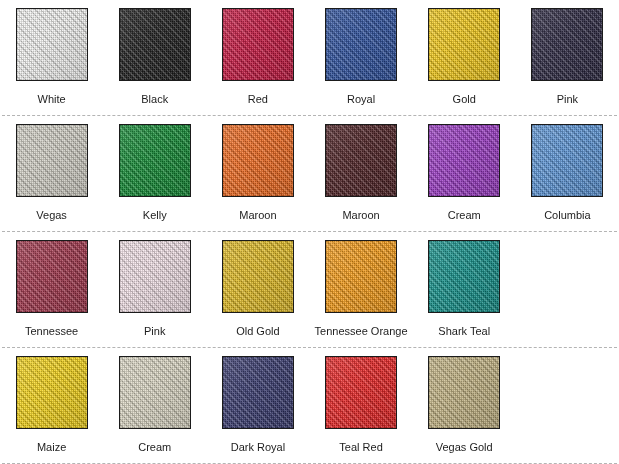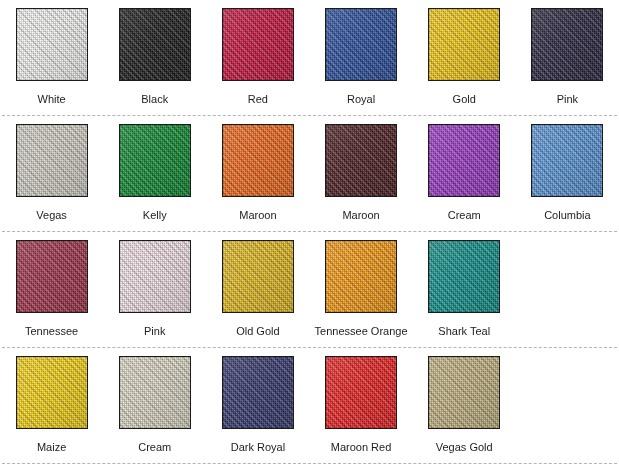--- a/index.html
+++ b/index.html
@@ -259,21 +259,21 @@
           <div class="weave"></div>
           <div class="sheen"></div>
         </div>
         <div class="swatch-label">Dark Royal</div>
       </div>
       <div class="swatch-cell">
         <div class="swatch-chip" style="background-color: rgb(236, 34, 34);">
           <div class="weave"></div>
           <div class="sheen"></div>
         </div>
-        <div class="swatch-label">Maroon Red</div>
+        <div class="swatch-label">Teal Red</div>
       </div>
       <div class="swatch-cell">
         <div class="swatch-chip" style="background-color: rgb(196, 180, 131);">
           <div class="weave"></div>
           <div class="sheen"></div>
         </div>
         <div class="swatch-label">Vegas Gold</div>
       </div>
       <div class="row-divider"></div>
     </div>

